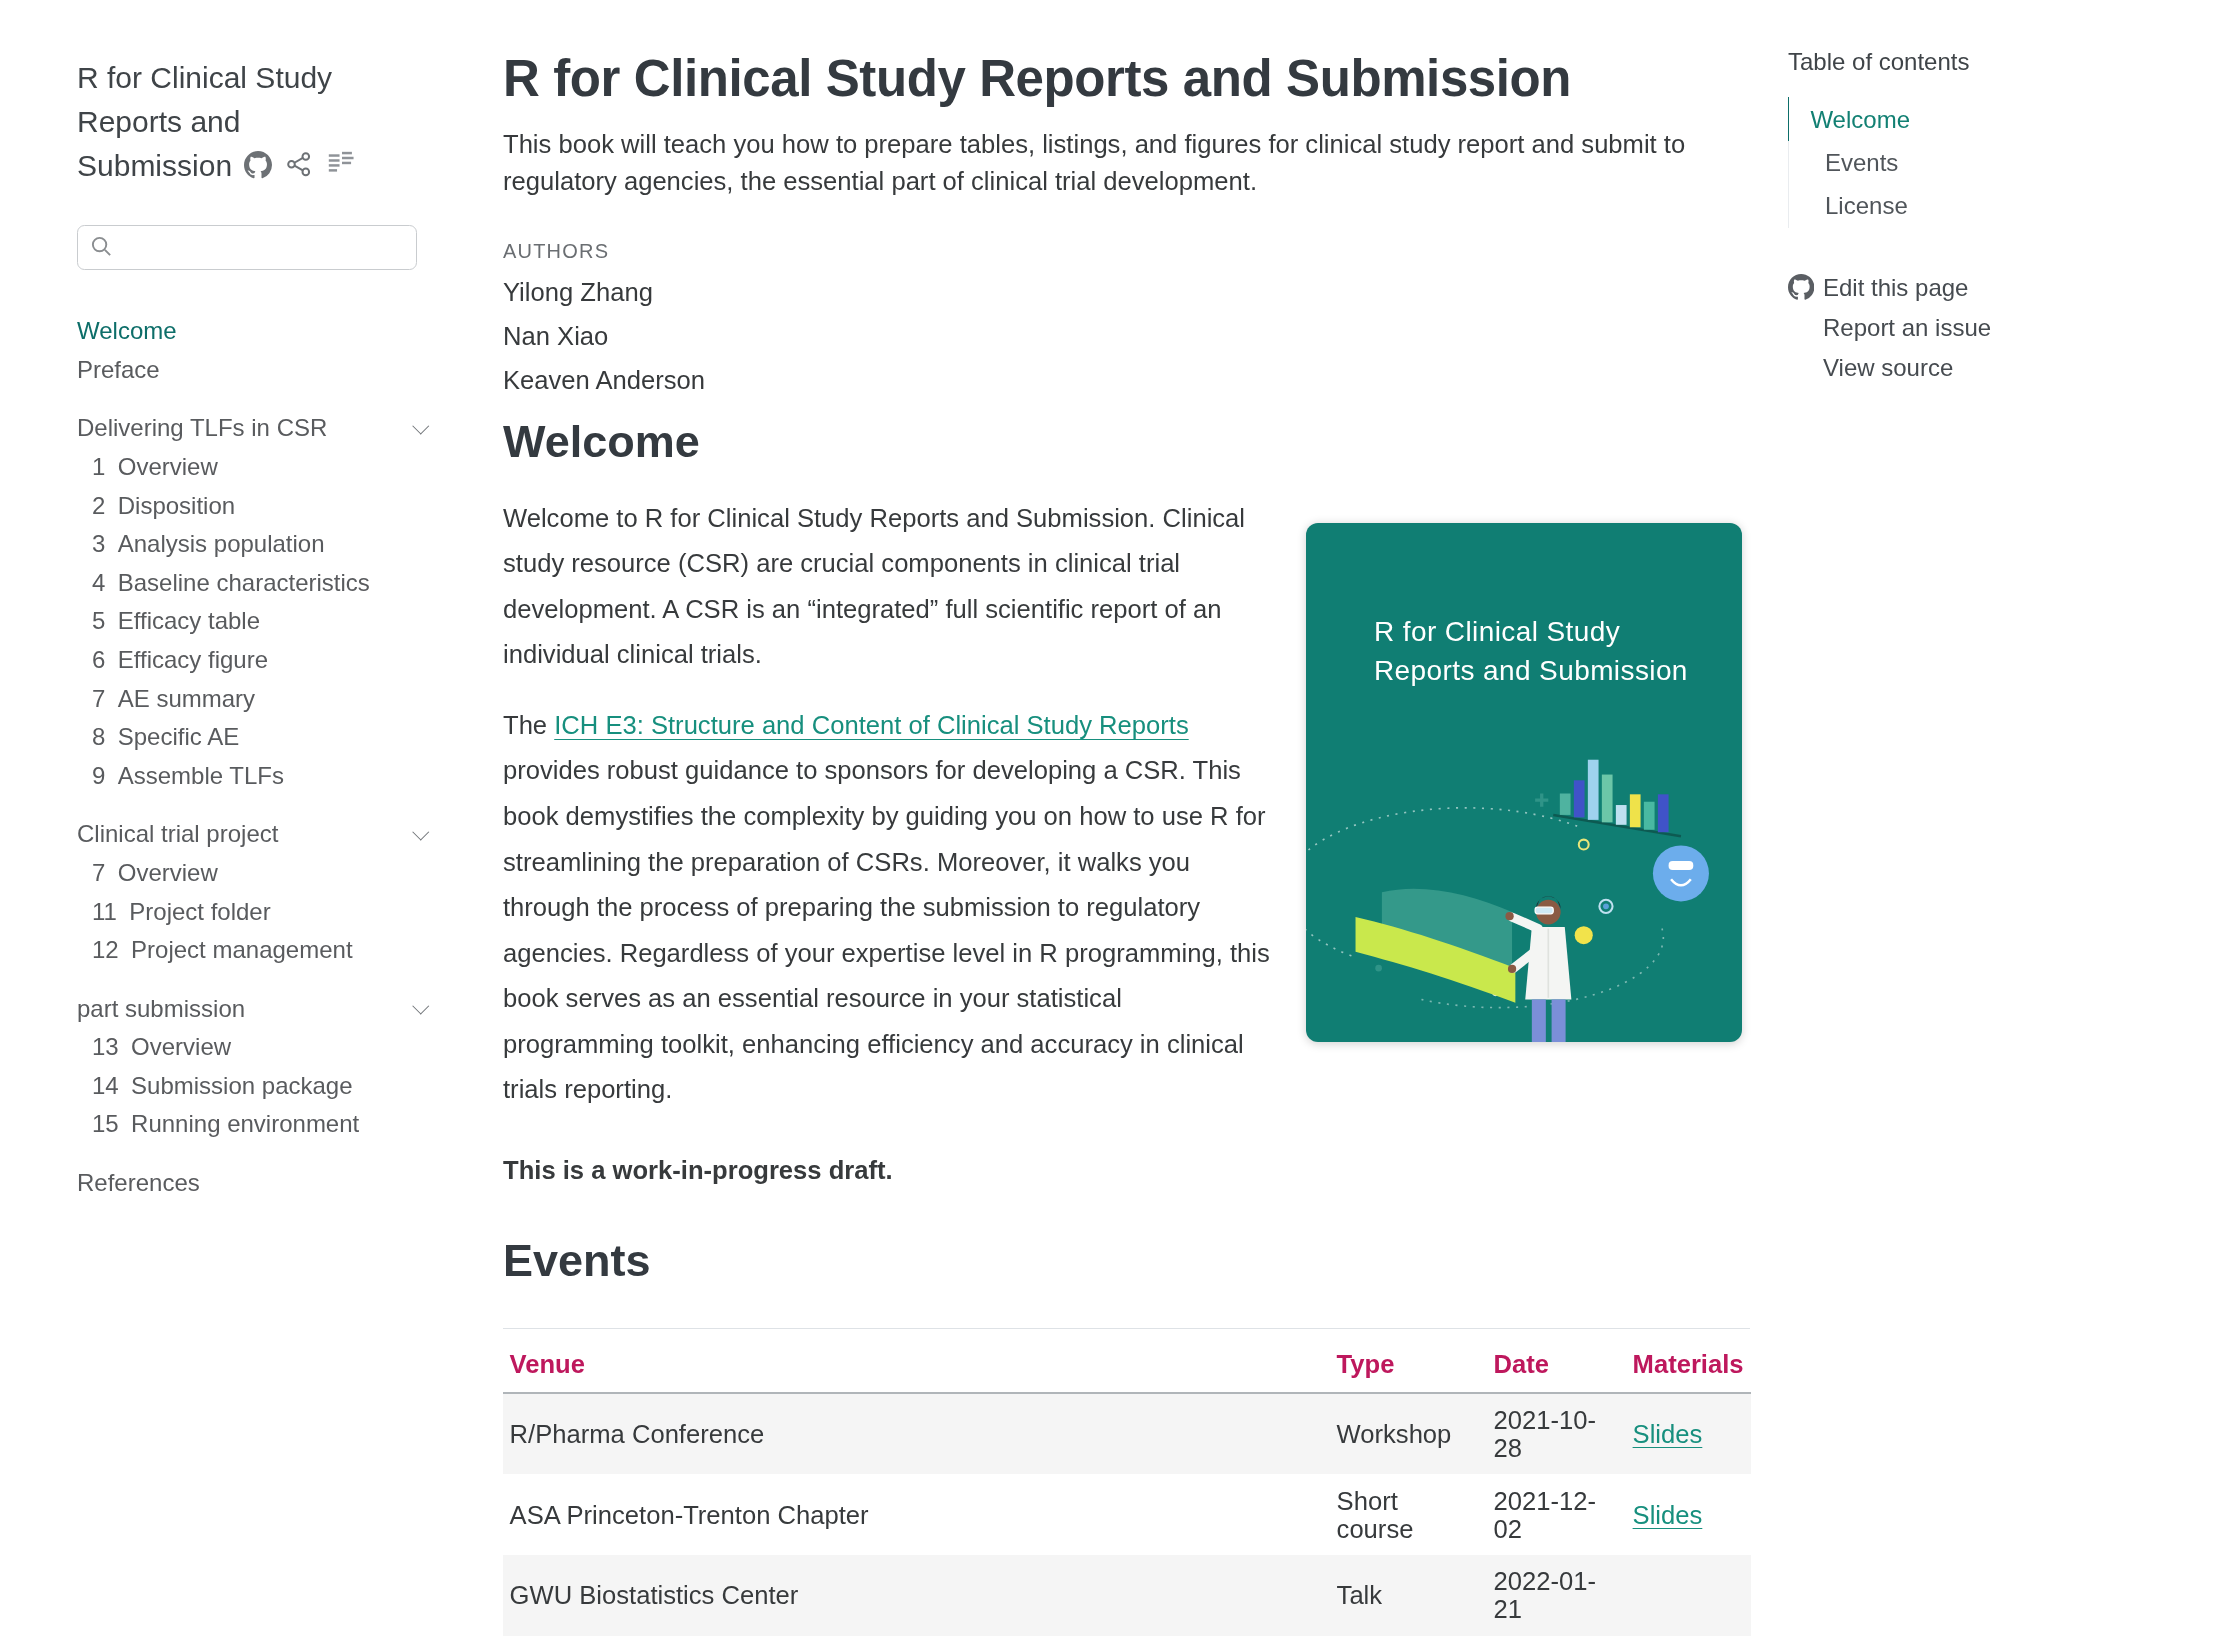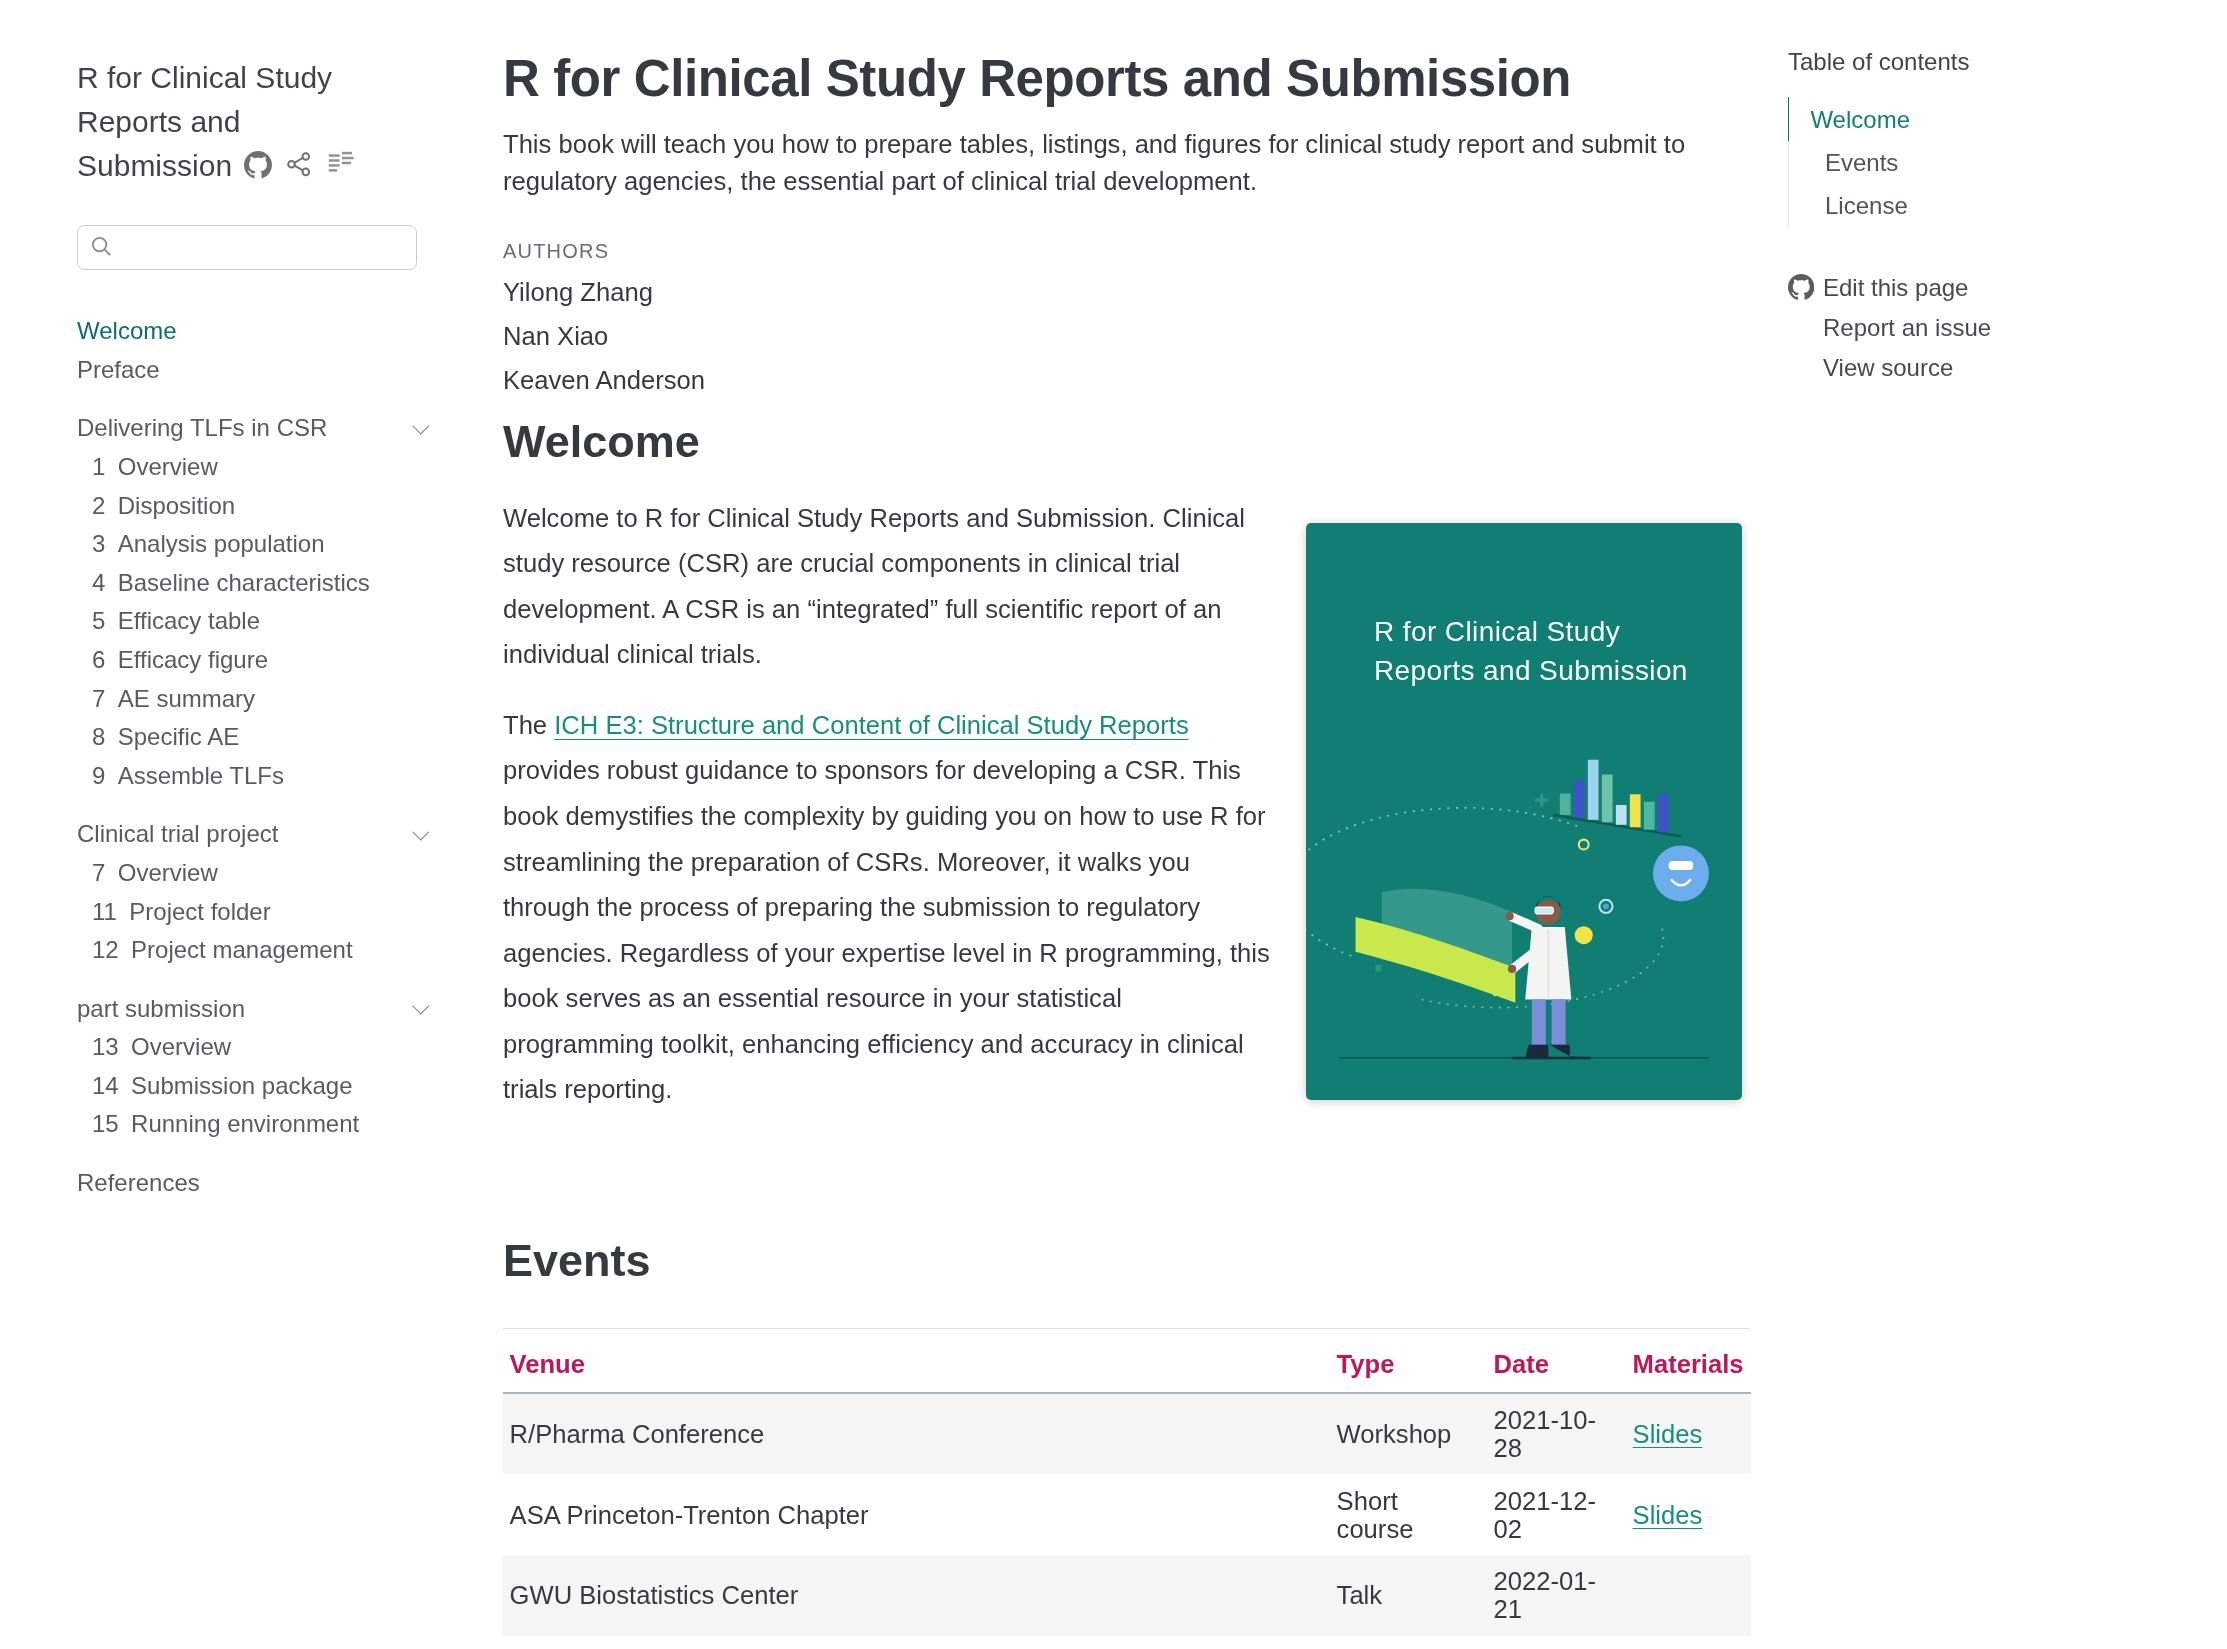--- a/index.html
+++ b/index.html
@@ -34,22 +34,22 @@
   .authors-label { font-size:20px; color:#6a6e72; letter-spacing:1.2px; }
   .author { font-size:25.6px; margin-top:15px; color:#373a3c; }
   h2.sec { font-size:45px; font-weight:700; color:#343a40; line-height:1.15; }
   .welcome-section { position:absolute; left:0; top:367px; width:1247px; }
   .welcome-body { margin-top:28px; width:771px; font-size:25.6px; line-height:1.78; }
   .welcome-body p { margin-bottom:25px; }
   .welcome-body a { color:#178f7e; text-decoration:underline; text-decoration-thickness:1.2px; text-underline-offset:5px; }
   .wip-note { font-weight:700; margin-top:35px; font-size:25.6px; }
 
   
-  .cover { position:absolute; left:803px; top:107px; width:436px; height:577px;
-    border-radius:5px; box-shadow:0 1.6px 10px rgba(0,0,0,.18); overflow:hidden; }
+  .cover { position:absolute; left:803px; top:107px; width:436px; height:519px;
+    border-radius:12px; box-shadow:0 1.6px 10px rgba(0,0,0,.18); overflow:hidden; }
   .cover-title { position:absolute; left:68px; top:89px; font-size:28px; line-height:1.4;
     color:#ffffff; font-weight:400; letter-spacing:0.4px; }
   .cover svg.illus { position:absolute; left:0; top:198px; }
 
   
   .events-section { position:absolute; left:0; top:1186px; width:1247px; }
   .events-rule { border-bottom:1.6px solid #dee2e6; padding-bottom:41px; }
   table.events { border-collapse:collapse; width:100%; font-size:25.6px; table-layout:fixed; }
   table.events col.c-venue{width:827px} table.events col.c-type{width:157px}
   table.events col.c-date{width:139px} table.events col.c-mat{width:125px}
@@ -148,20 +148,21 @@
     <div class="author">Yilong Zhang</div>
     <div class="author">Nan Xiao</div>
     <div class="author">Keaven Anderson</div>
   </div>
 
   <div class="welcome-section">
     <h2 class="sec">Welcome</h2>
     <div class="welcome-body">
       <p>Welcome to R for Clinical Study Reports and Submission. Clinical study resource (CSR) are crucial components in clinical trial development. A CSR is an “integrated” full scientific report of an individual clinical trials.</p>
       <p><span>The </span><a>ICH E3: Structure and Content of Clinical Study Reports</a><span> provides robust guidance to sponsors for developing a CSR. This book demystifies the complexity by guiding you on how to use R for streamlining the preparation of CSRs. Moreover, it walks you through the process of preparing the submission to regulatory agencies. Regardless of your expertise level in R programming, this book serves as an essential resource in your statistical programming toolkit, enhancing efficiency and accuracy in clinical trials reporting.</span></p>
+      <div class="wip-note">This is a work-in-progress draft.</div>
     </div>
 
     <div class="cover" style="background:#107e73;">
       <div class="cover-title">
         <div>R for Clinical Study</div>
         <div>Reports and Submission</div>
       </div>
       <svg class="illus" width="436" height="346" viewBox="0 0 529 420">
 
         <path d="M55 285 A 205 95 0 0 1 330 128" fill="none" stroke="rgba(255,255,255,0.55)" stroke-width="2" stroke-dasharray="2.5 8"></path>

